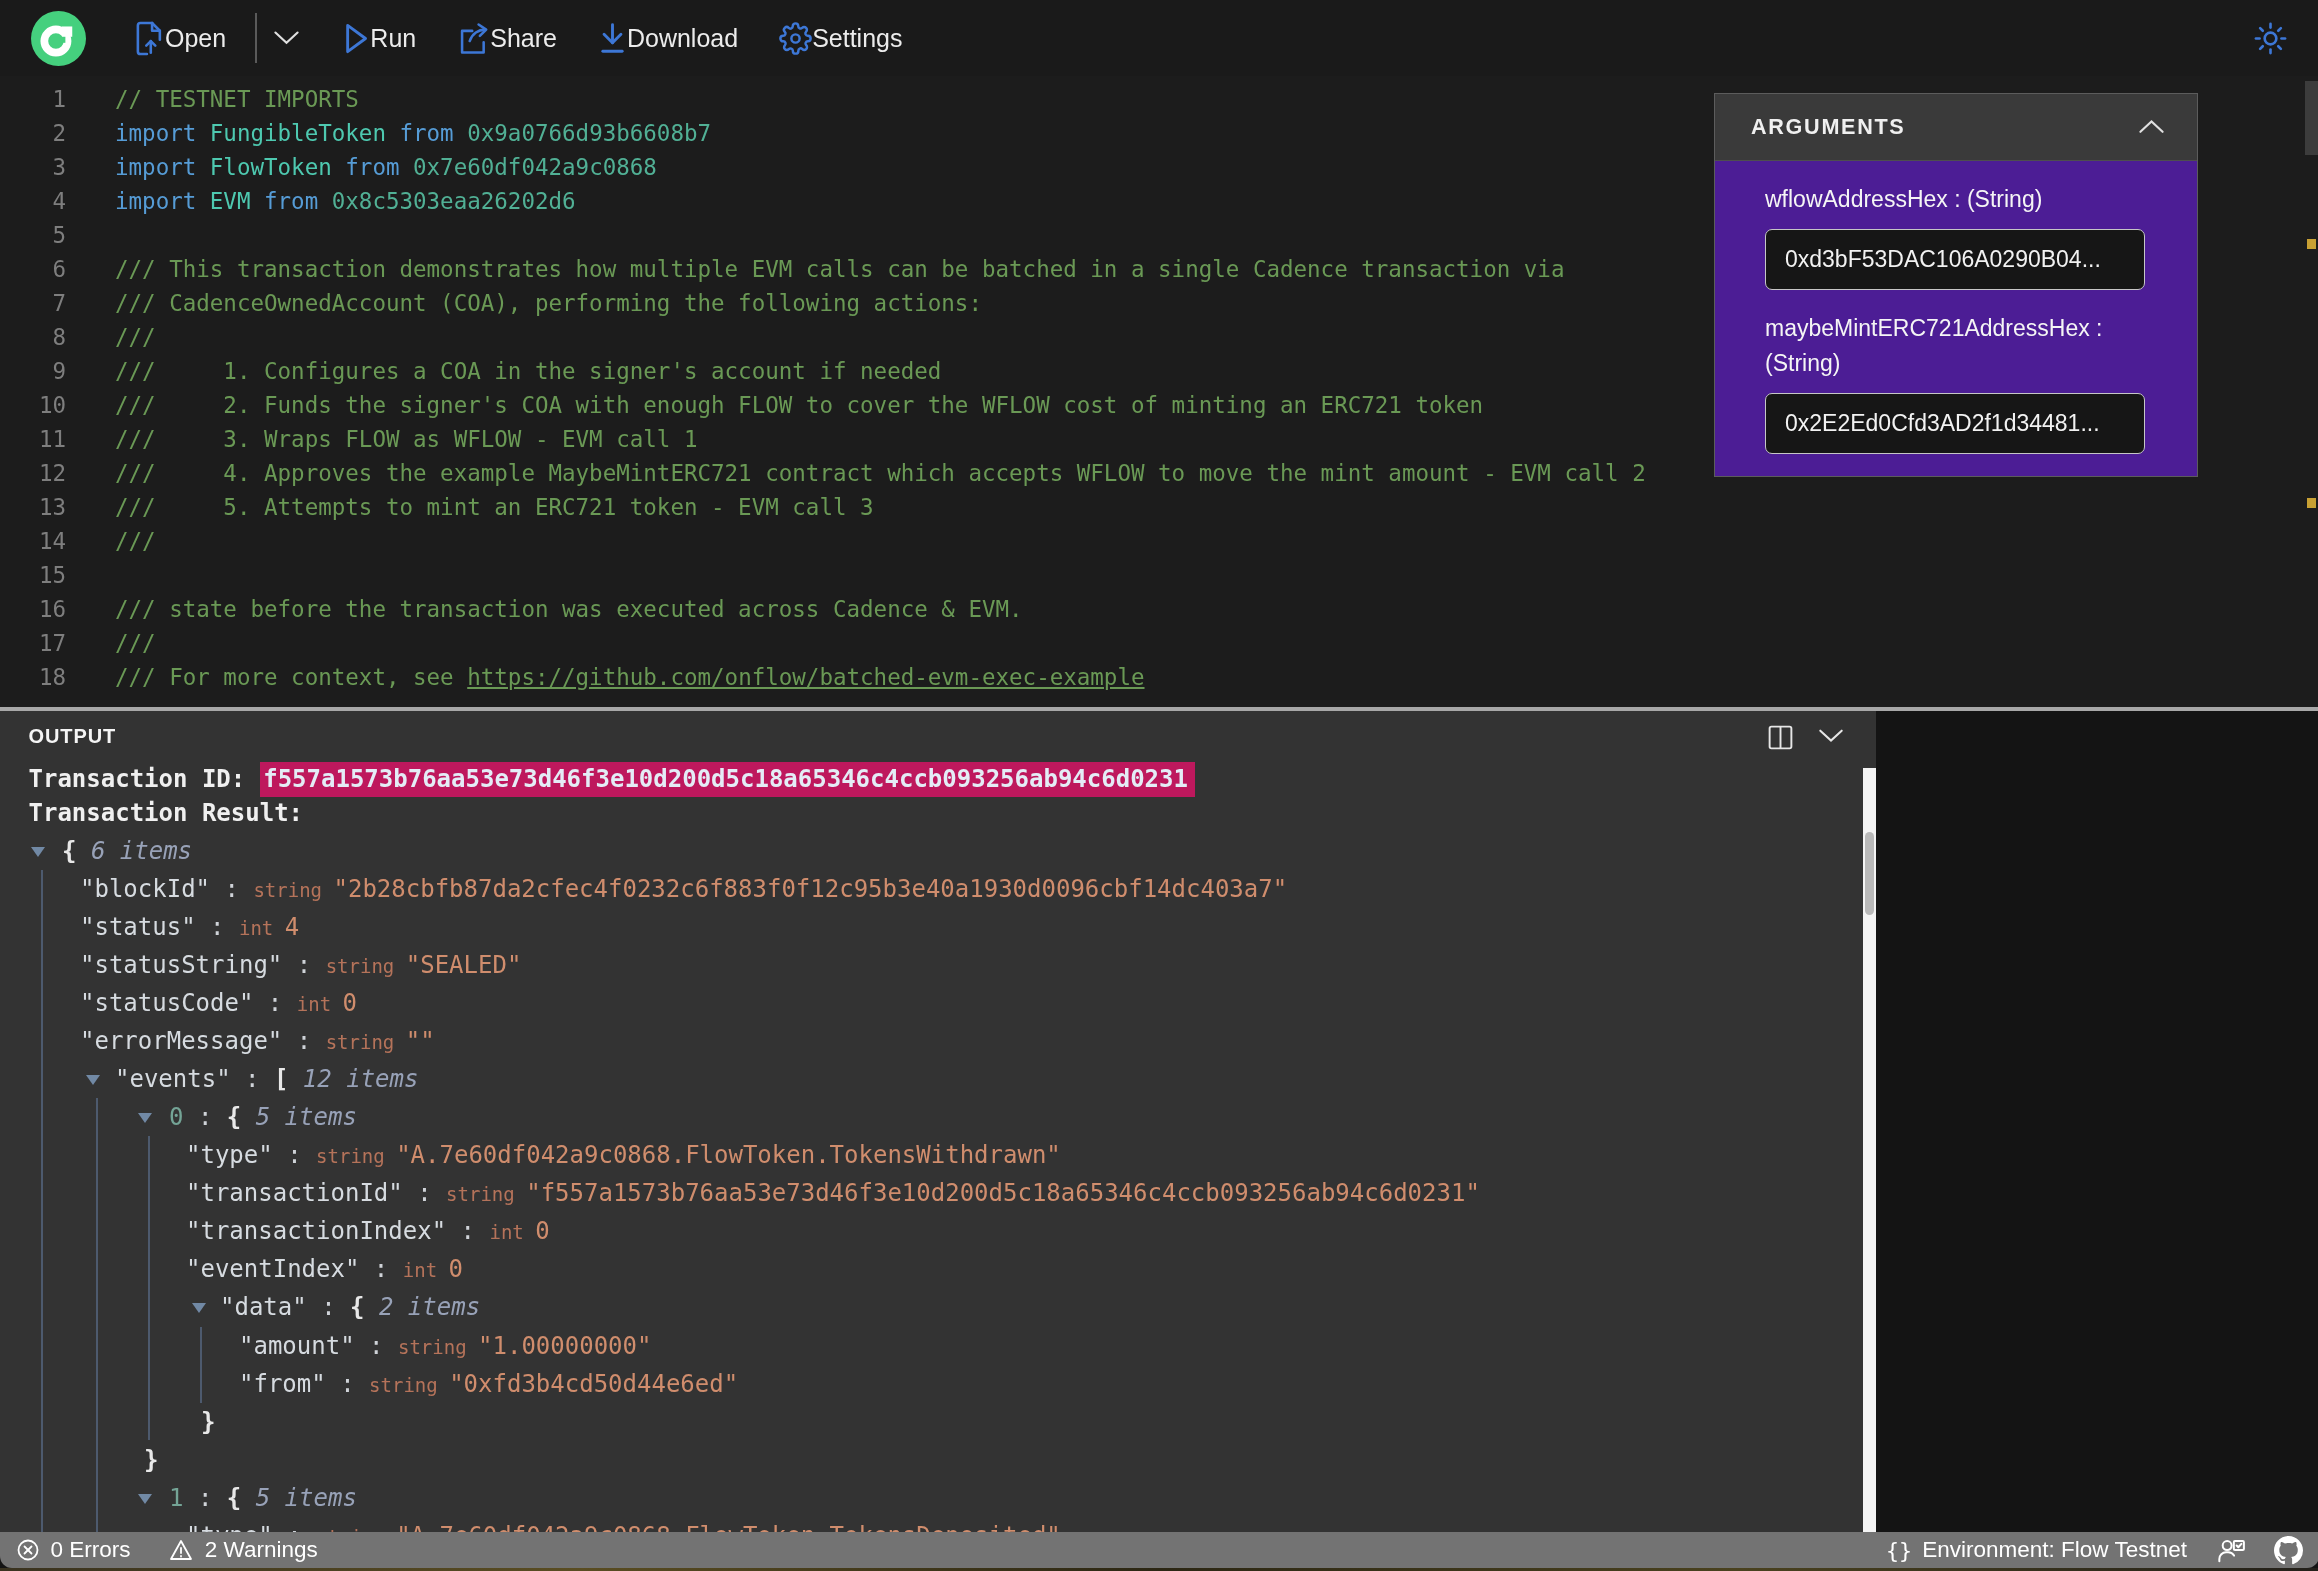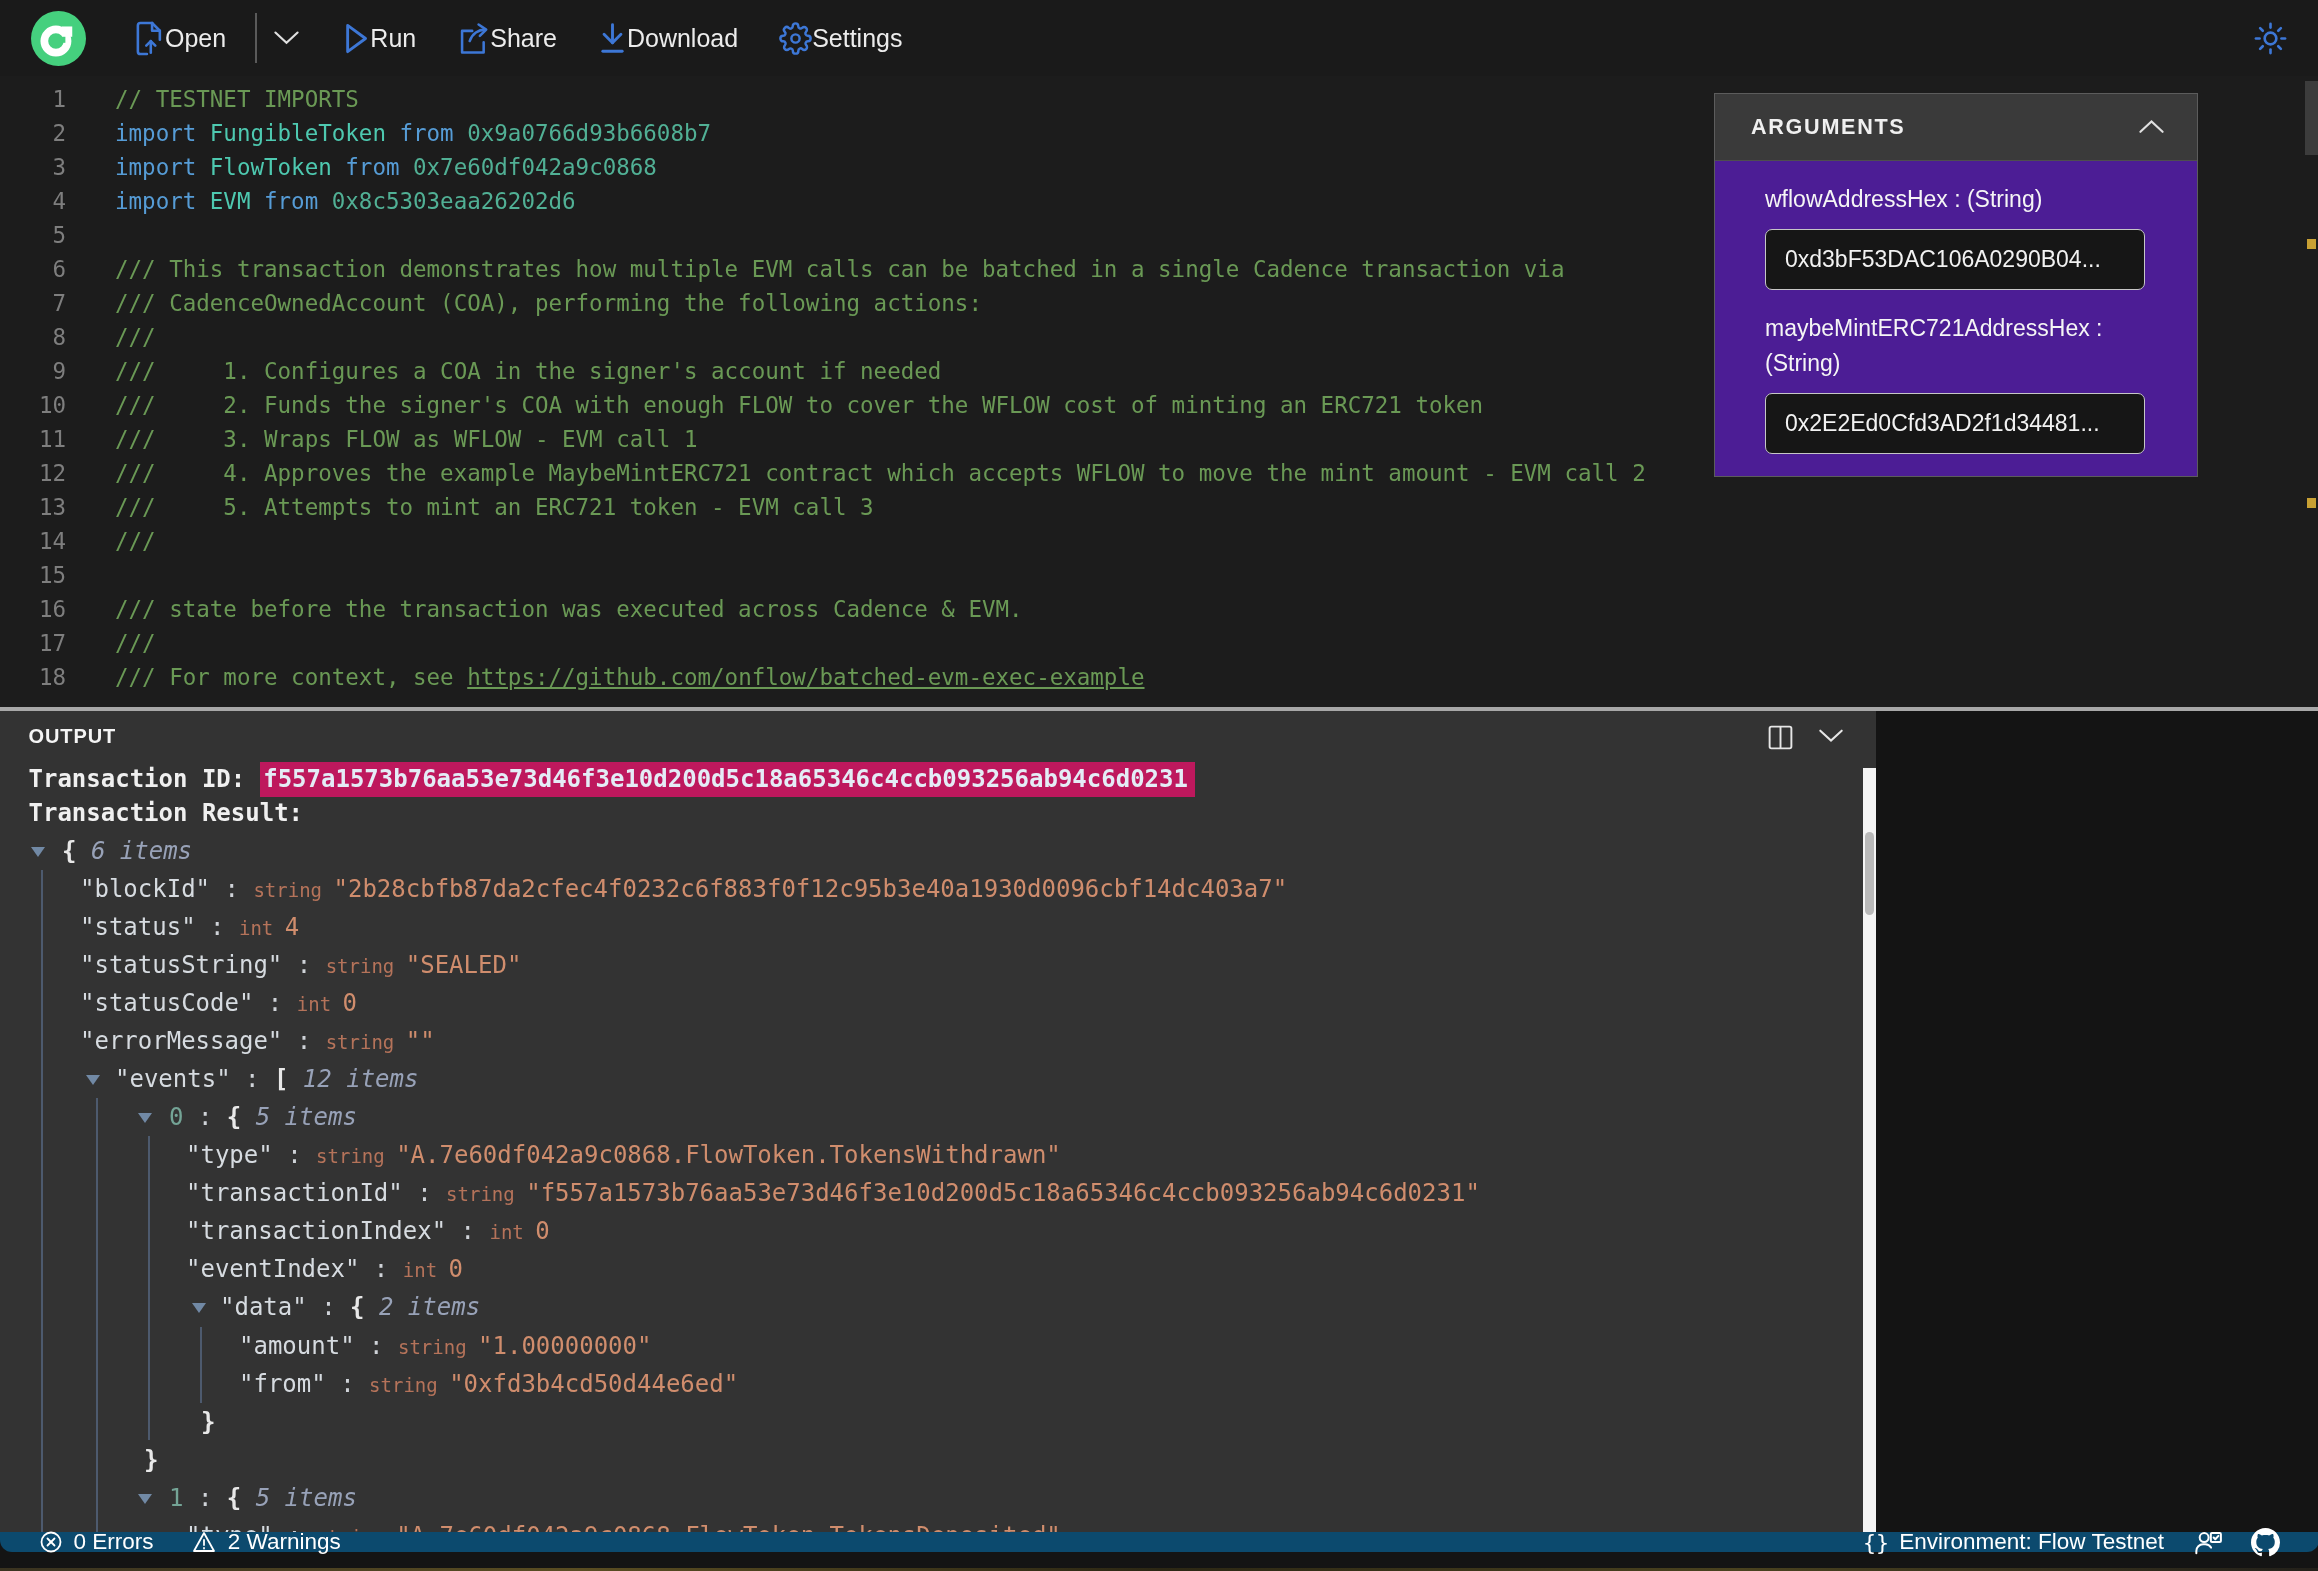--- a/index.html
+++ b/index.html
@@ -90,22 +90,22 @@
   .tcount { color:#98a2b8; font-style:italic; }
   .ttype  { color:#b5735a; font-size:19px; }
   .tval   { color:#d08d6d; }
   .guide { position:absolute; width:1.7px; background:#4d5a6e; }
 
   .out-scroll-track { position:absolute; right:0; top:57px; width:13px; height:764px; background:#f4f4f4; }
   .out-scroll-thumb { position:absolute; right:1.7px; top:64px; width:9.5px; height:83px; background:#b9b9b9; border-radius:5.2px; }
 
   
   .statusbar {
-    position:absolute; left:0; top:1532px; width:2319px; height:20px;
-    background:#0c4a6e; display:flex; align-items:center; padding:0 39px;
+    position:absolute; left:0; top:1532px; width:2319px; height:36px;
+    background:#737373; display:flex; align-items:center; padding:0 16px;
     border-radius:0 0 12px 12px; color:#fff; font-size:22.5px;
   }
   .sb-item { display:flex; align-items:center; gap:10.4px; margin-right:38px; cursor:pointer; }
   .sb-right { margin-left:auto; display:flex; align-items:center; gap:29px; }
   .sb-braces { font-family:"DejaVu Sans Mono", monospace; font-size:21.6px; }
   .desk-strip { position:absolute; left:0; top:1568px; width:2319px; height:3.5px;
                 background:linear-gradient(90deg,#3a3320,#5a4d22,#2c2714,#4a421f,#23201a); }
 
   svg { display:block; }
 </style>

